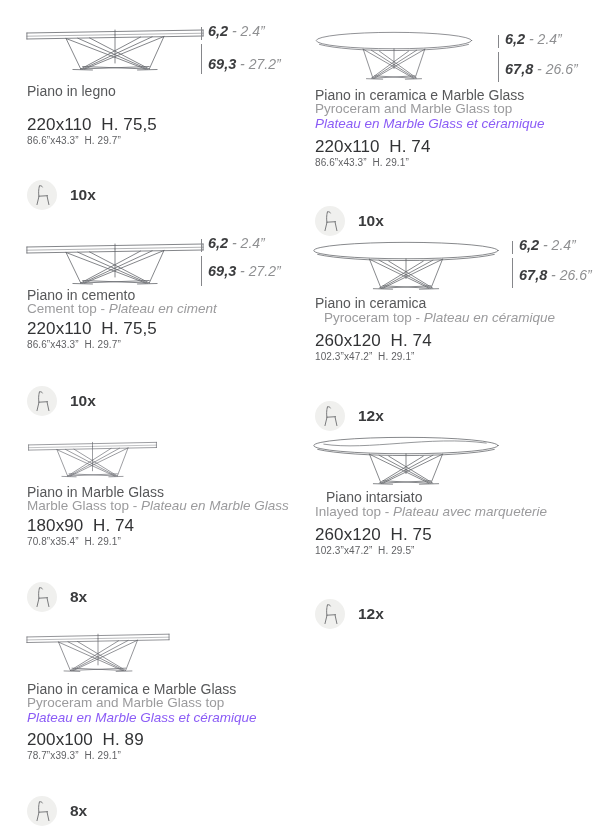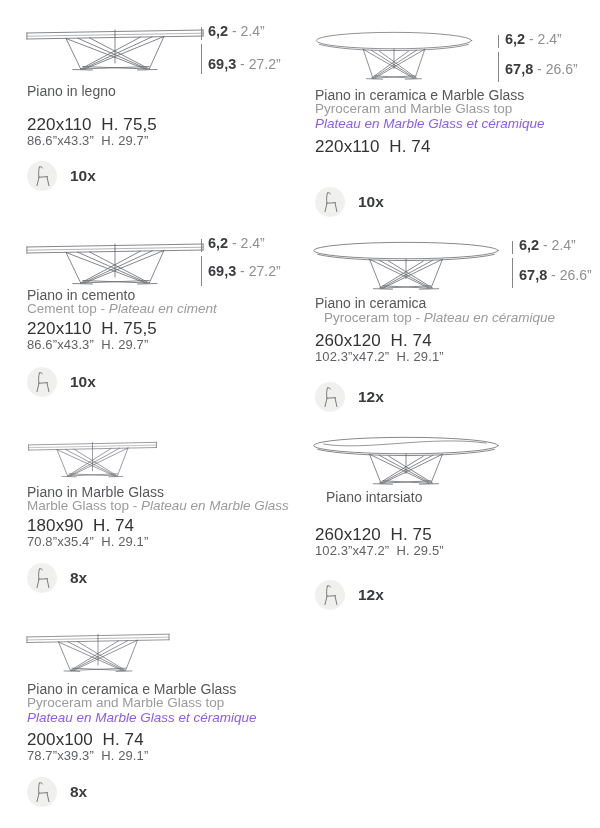--- a/index.html
+++ b/index.html
@@ -20,33 +20,33 @@
   }
   .sub .fr{font-style:italic;position:static;}
   .sub .en, .sub .sep{position:static;}
   .sub-fr2{
     font-size:13.5px;line-height:14px;color:#8b5cf6;font-style:italic;white-space:pre;
   }
   .size-cm{
     font-size:17px;line-height:17px;color:#323335;white-space:pre;letter-spacing:.1px;
   }
   .size-in{
-    font-size:13px;line-height:16px;color:#616265;white-space:pre;letter-spacing:.1px;
-  }
-  .seats{display:flex;align-items:center;gap:13px;flex-direction:row;}
+    font-size:10px;line-height:16px;color:#616265;white-space:pre;letter-spacing:.1px;
+  }
+  .seats{display:flex;align-items:center;gap:13px;flex-direction:row;margin-top:19px;}
   .seats .chair-circle{
     position:static;width:30px;height:30px;border-radius:50%;
     background:#f0f0ee;display:flex;align-items:center;justify-content:center;
   }
   .seats .count{
     position:static;font-size:15.5px;font-weight:700;color:#3a3b3d;
   }
   .ann{width:90px;height:80px;}
   .ann .ann-line{left:0;top:1px;}
-  .ann .ann-row{left:10px;white-space:pre;font-size:14.5px;line-height:15px;}
+  .ann .ann-row{left:10px;white-space:pre;font-size:14.5px;line-height:15px;font-style:italic;}
   .ann .ann-row .val{position:static;font-weight:700;color:#3b3c3e;}
   .ann .ann-row .imp{position:static;font-weight:400;color:#8e8f91;font-size:14px;}
   svg{display:block;overflow:visible;}
 </style>
 </head>
 <body>
 
 <svg width="0" height="0" style="position:absolute">
   <defs>
     <g id="rect-table" stroke="#63656a" stroke-width="0.8" fill="none" stroke-linecap="round">
@@ -172,21 +172,21 @@
   </div>
 </div>
 
 <div class="product" style="left:23px; top:621px; width:280px; height:200px;">
   <svg class="drawing" width="150" height="54" viewBox="0 0 190 58" preserveAspectRatio="none" style="top:2px;">
       <use href="#rect-table"></use>
     </svg>
   <div class="name-it" style="left:4px; top:61px;">Piano in ceramica e Marble Glass</div>
   <div class="sub" style="left:4px; top:75px;"><span class="en">Pyroceram and Marble Glass top</span><span class="sep"></span><span class="fr"></span></div>
   <div class="sub-fr2" style="left:4px; top:90px;">Plateau en Marble Glass et céramique</div>
-  <div class="size-cm" style="left:4px; top:110px;">200x100  H. 74</div>
+  <div class="size-cm" style="left:4px; top:110px;">200x100  H. 89</div>
   <div class="size-in" style="left:4px; top:127px;">78.7”x39.3”  H. 29.1”</div>
   <div class="seats" style="left:4px; top:156px;">
     <span class="chair-circle">
         <svg width="30" height="30" viewBox="0 0 30 30">
           <use href="#chair-glyph"></use>
         </svg>
       </span>
     <span class="count">8x</span>
   </div>
 </div>
@@ -199,20 +199,21 @@
     <svg class="ann-line" width="8" height="48" viewBox="0 0 8 48">
         <use href="#dim-line"></use>
       </svg>
     <div class="ann-row" style="top:-2px;"><span class="val">6,2</span><span class="imp"> - 2.4”</span></div>
     <div class="ann-row" style="top:28px;"><span class="val">67,8</span><span class="imp"> - 26.6”</span></div>
   </div>
   <div class="name-it" style="left:2px; top:62px;">Piano in ceramica e Marble Glass</div>
   <div class="sub" style="left:2px; top:76px;"><span class="en">Pyroceram and Marble Glass top</span><span class="sep"></span><span class="fr"></span></div>
   <div class="sub-fr2" style="left:2px; top:91px;">Plateau en Marble Glass et céramique</div>
   <div class="size-cm" style="left:2px; top:112px;">220x110  H. 74</div>
+  <div class="size-in" style="left:2px; top:129px;">86.6”x43.3”  H. 29.1”</div>
   <div class="seats" style="left:2px; top:161px;">
     <span class="chair-circle">
         <svg width="30" height="30" viewBox="0 0 30 30">
           <use href="#chair-glyph"></use>
         </svg>
       </span>
     <span class="count">10x</span>
   </div>
 </div>
 
@@ -239,20 +240,21 @@
       </span>
     <span class="count">12x</span>
   </div>
 </div>
 
 <div class="product" style="left:310px; top:431px; width:288px; height:200px;">
   <svg class="drawing" width="192" height="56" viewBox="0 0 200 58" preserveAspectRatio="none" style="top:2px;">
       <use href="#oval-inlay-table"></use>
     </svg>
   <div class="name-it" style="left:16px; top:59px;">Piano intarsiato</div>
+  <div class="sub" style="left:5px; top:74px;"><span class="en">Inlayed top</span><span class="sep"> - </span><span class="fr">Plateau avec marqueterie</span></div>
   <div class="size-cm" style="left:5px; top:95px;">260x120  H. 75</div>
   <div class="size-in" style="left:5px; top:112px;">102.3”x47.2”  H. 29.5”</div>
   <div class="seats" style="left:5px; top:149px;">
     <span class="chair-circle">
         <svg width="30" height="30" viewBox="0 0 30 30">
           <use href="#chair-glyph"></use>
         </svg>
       </span>
     <span class="count">12x</span>
   </div>

